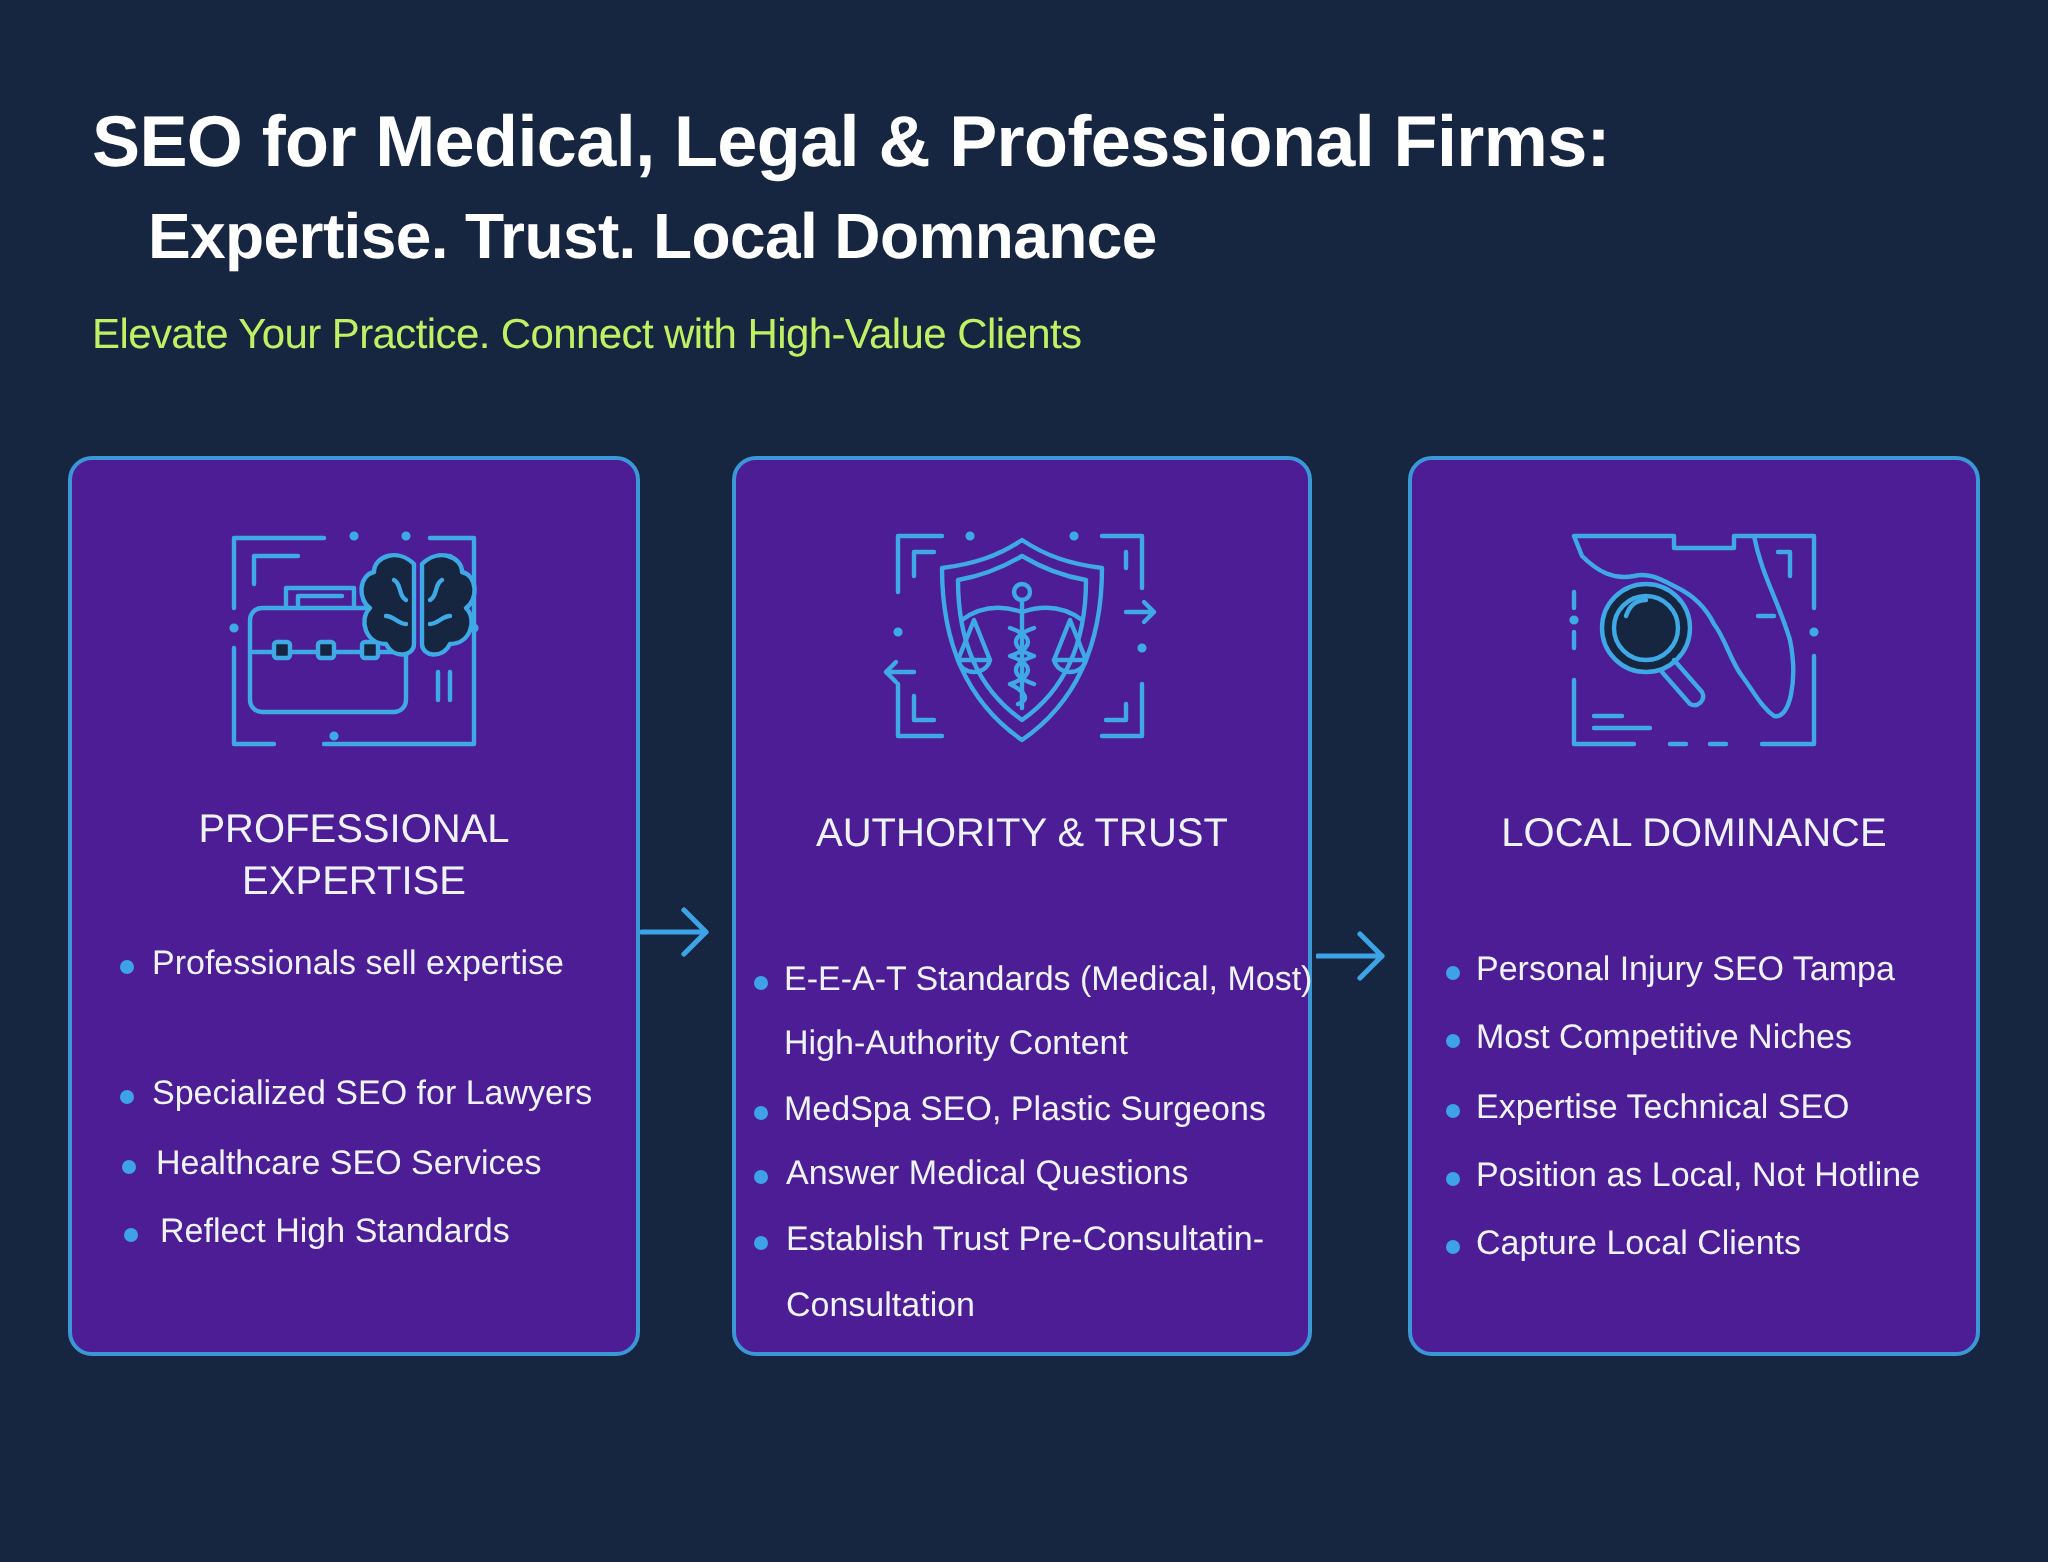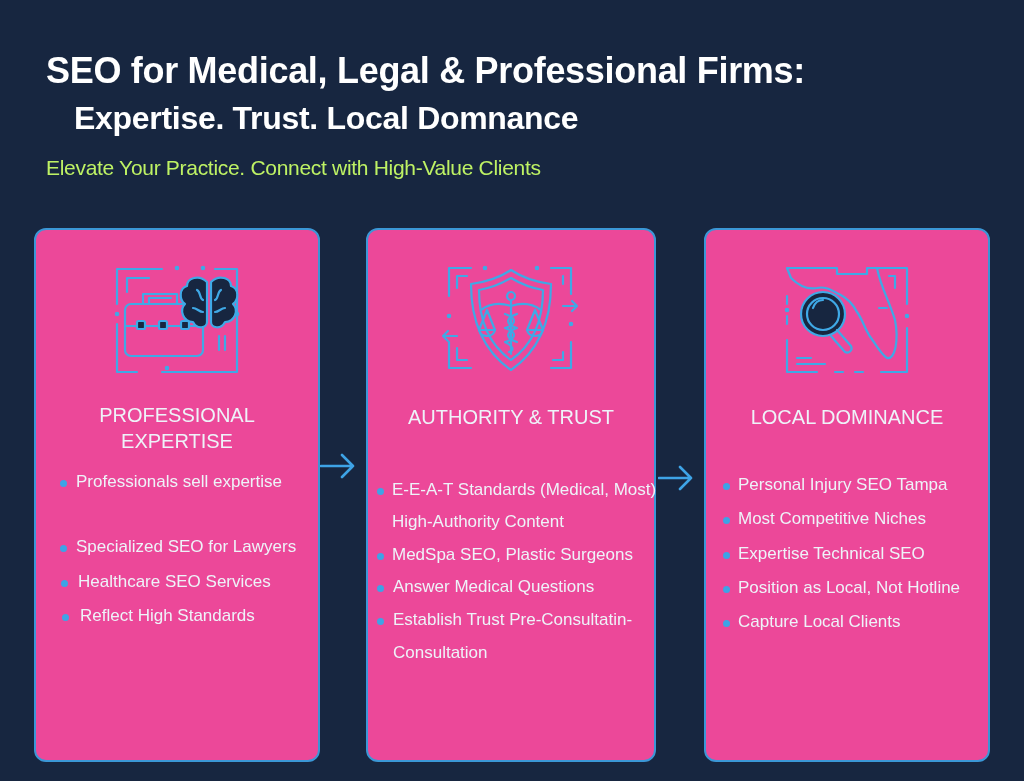--- a/index.html
+++ b/index.html
@@ -8,23 +8,23 @@
     background:#172640;
     font-family:"Liberation Sans", "DejaVu Sans", sans-serif;
     color:#ffffff;
     position:relative;
   }
   .title1 { position:absolute; left:46px; top:50px; font-size:36px; font-weight:bold; letter-spacing:-0.3px; }
   .title2 { position:absolute; left:46px; top:100px; font-size:32px; font-weight:bold; letter-spacing:-0.3px;margin-left:28px; }
   .subtitle { position:absolute; left:46px; top:156px; font-size:21px; color:#bef264; letter-spacing:-0.3px; }
 
   .card {
-    position:absolute; top:228px; height:534px;
+    position:absolute; top:228px; height:450px;
     border:2px solid #3b97d6; border-radius:12px;
-    background:#ec4899;
+    background:#4c1d95;
     box-sizing:border-box;
   }
   .card-1 { left:34px; width:286px; }
   .card-2 { left:366px; width:290px; }
   .card-3 { left:704px; width:286px;padding-left:35px; }
 
   .icon { position:absolute; top:34px; width:140px; height:110px; left:50%; margin-left:-70px; }
   .icon svg { width:100%; height:100%; }
 
   .card-title {

